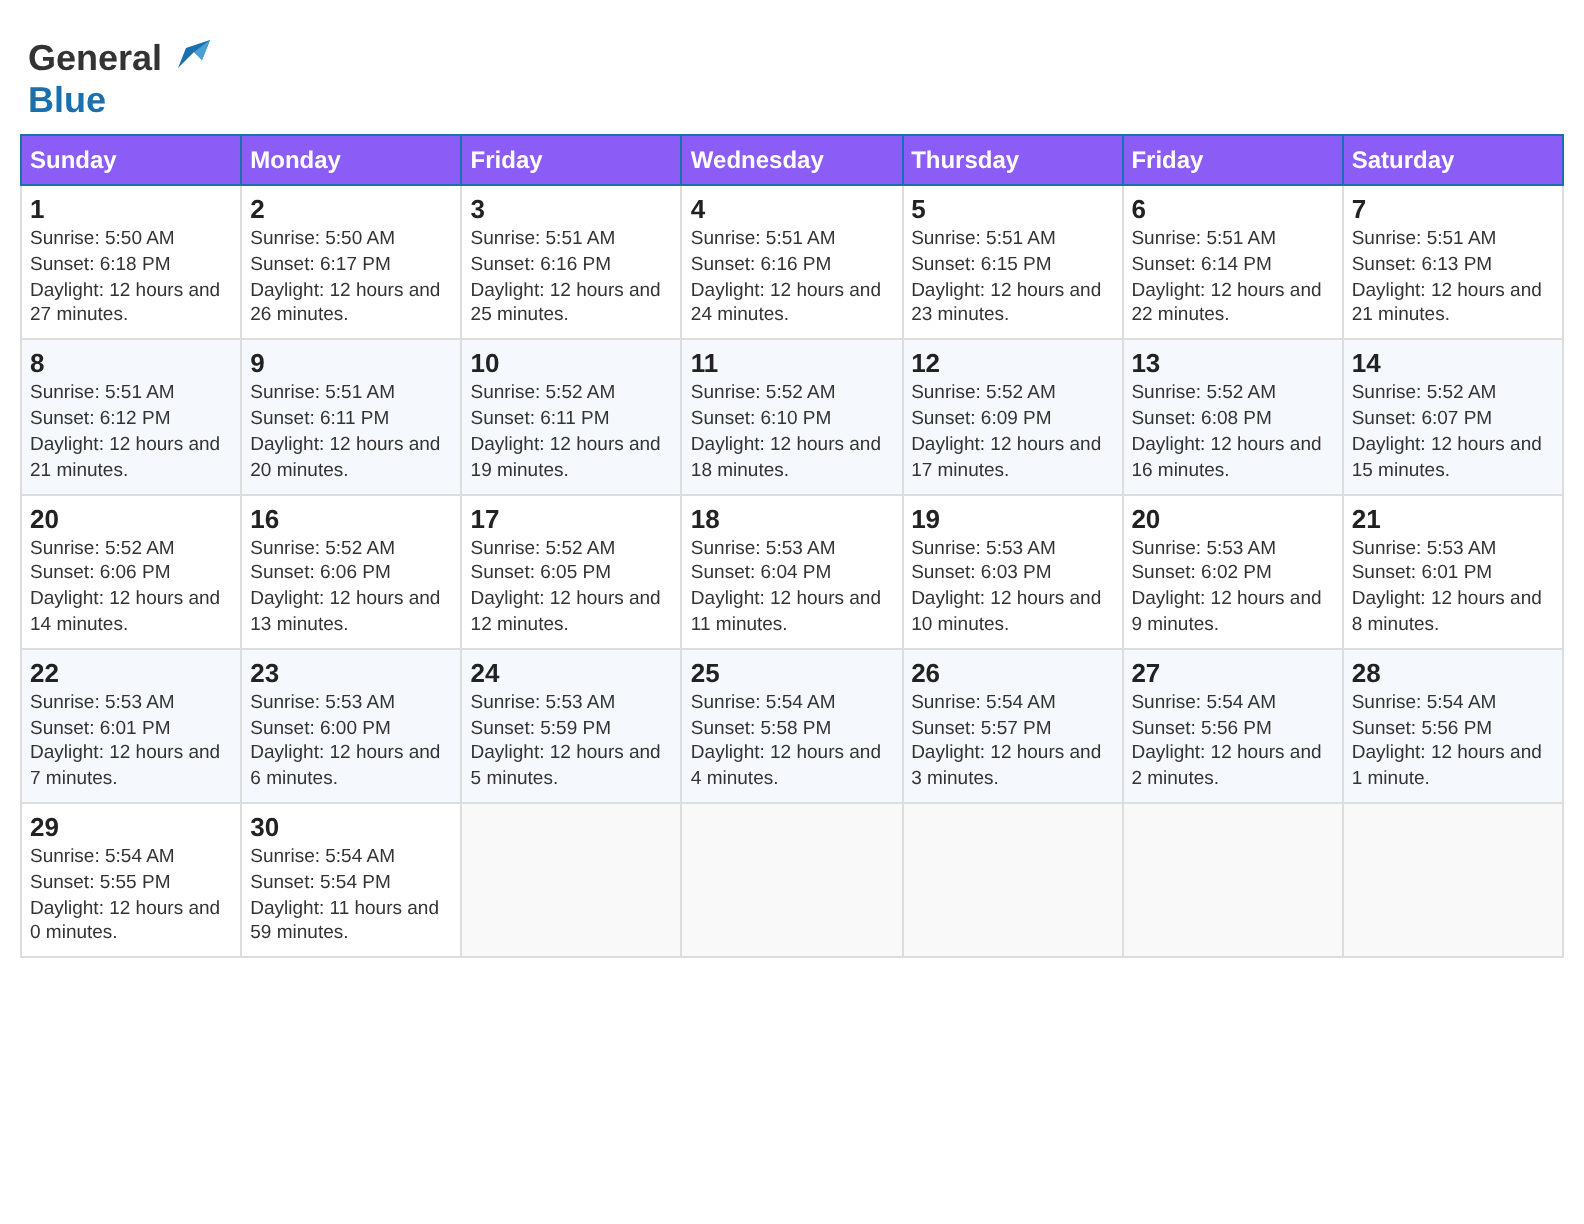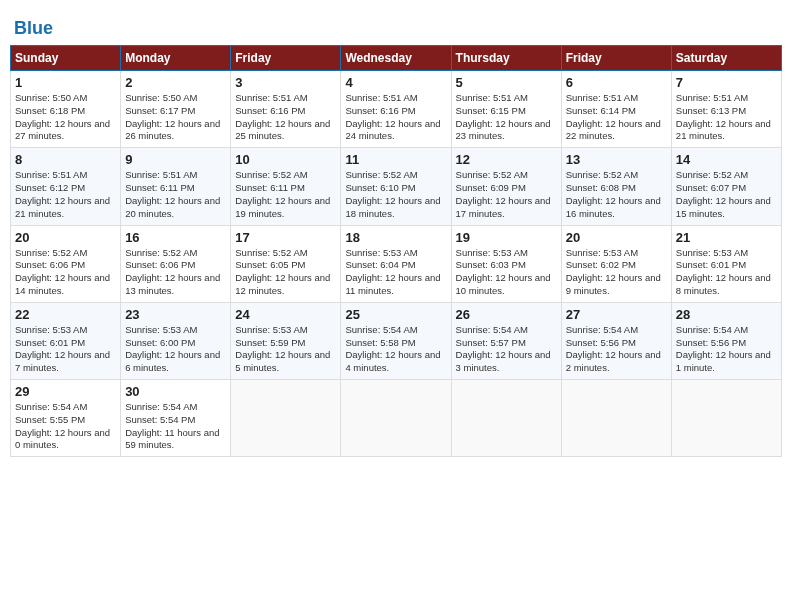--- a/index.html
+++ b/index.html
@@ -54,21 +54,21 @@
       font-size: 15px;
       color: #444;
       font-weight: normal;
     }
     .calendar {
       width: 100%;
       border-collapse: collapse;
       font-size: 10px;
     }
     .calendar th {
-      background: #7f1d1d;
+      background: #8b5cf6;
       color: #fff;
       padding: 5px 4px;
       text-align: left;
       font-size: 12px;
       font-weight: bold;
       border: 1px solid #1a6faf;
     }
     .calendar td {
       border: 1px solid #ddd;
       padding: 4px;
@@ -94,20 +94,27 @@
     }
     .empty-cell {
       background: #f9f9f9 !important;
     }
   </style>
 </head>
 <body>
 
 <div class="header-area">
   <div class="logo">
+    <div class="logo-text">
+      <span class="logo-general">General</span>
+      <svg class="logo-icon" viewBox="0 0 22 22">
+        <polygon points="6,16 14,8 18,12 22,2 10,6" fill="#1a6faf"></polygon>
+        <polygon points="14,8 22,2 18,12" fill="#4a9fd4"></polygon>
+      </svg>
+    </div>
     <span class="logo-blue">Blue</span>
   </div>
 </div>
 
 <table class="calendar">
   <thead>
     <tr>
       <th>Sunday</th>
       <th>Monday</th>
       <th>Friday</th>

